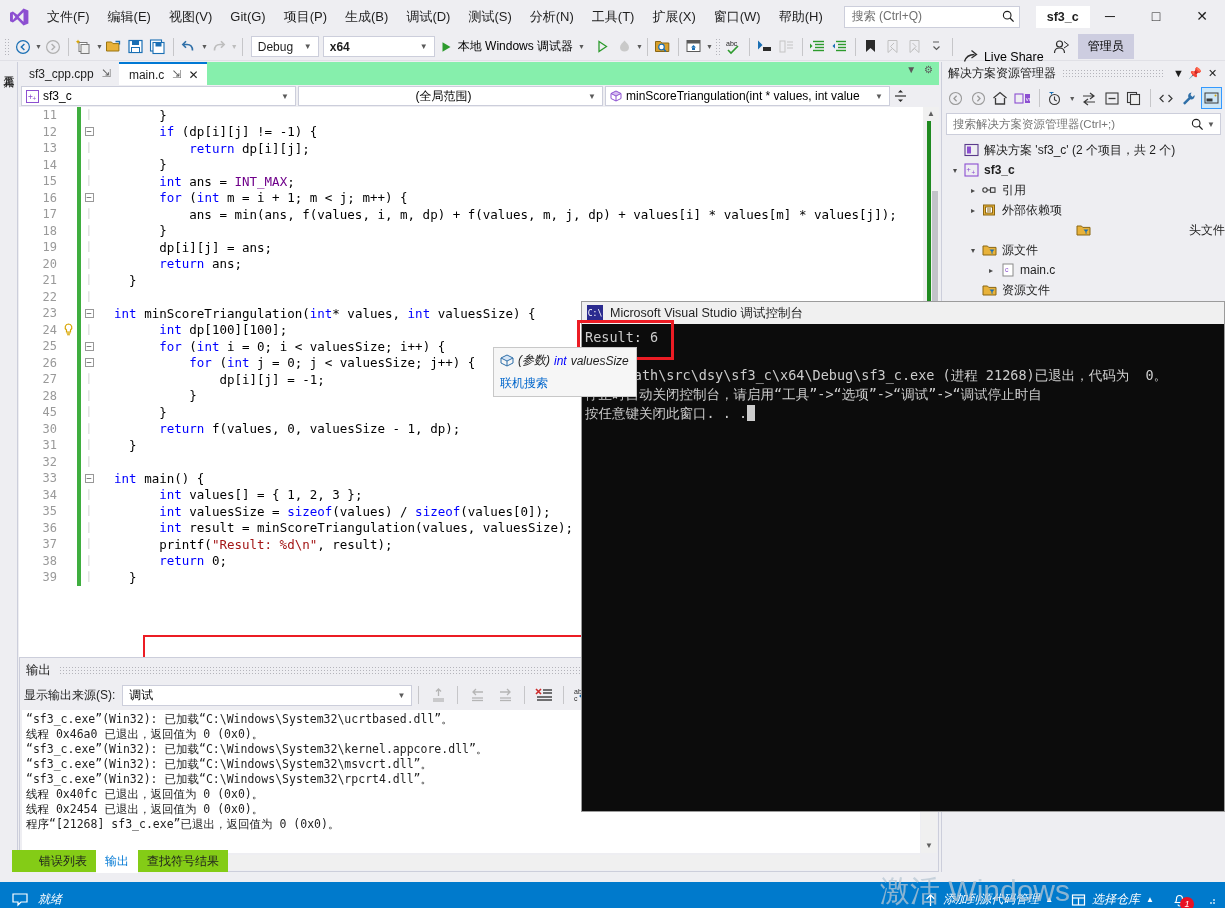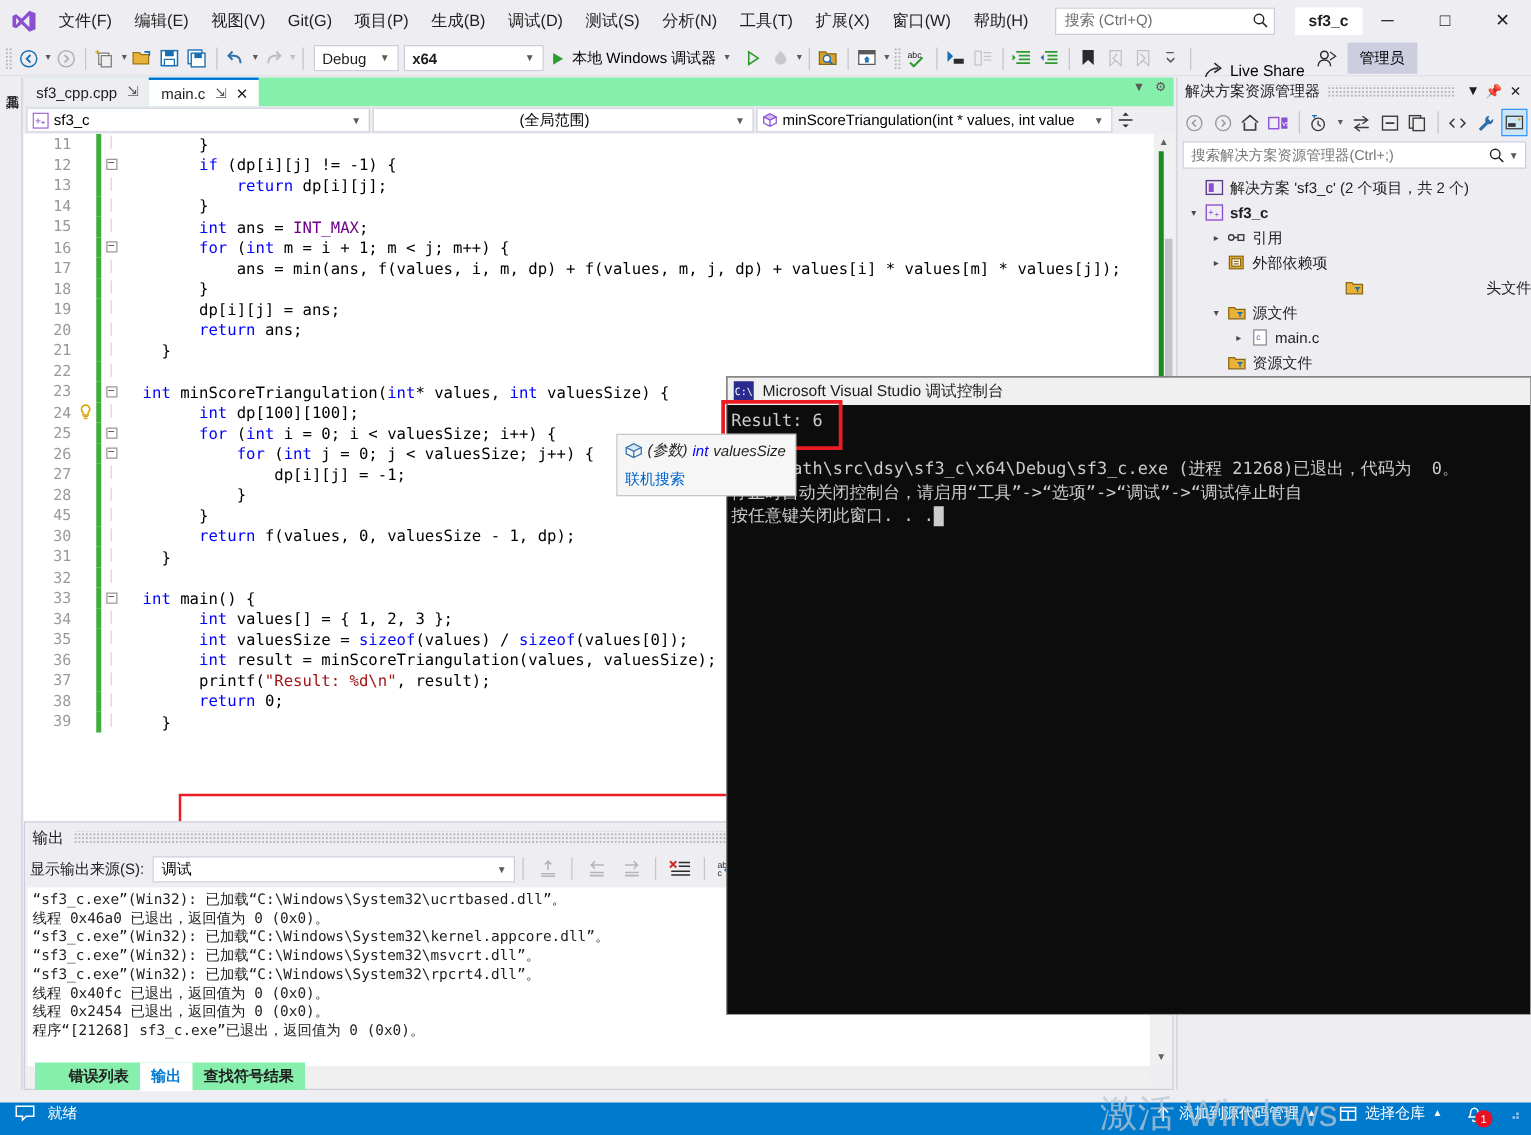--- a/index.html
+++ b/index.html
@@ -147,26 +147,26 @@
   #srccombo .sv{flex:1;}
   #srccombo .sc{font-size:8px;color:#5a5a5a;padding:0 4px;}
   .ob { width:26px; height:22px; display:flex; align-items:center; justify-content:center;}
   #outtext { position:absolute; top:52px; left:2px; right:18px; bottom:18px; background:#fff; overflow:hidden;
              font-family:"DejaVu Sans Mono", monospace; font-size:11.5px; color:#1e1e1e; padding:2px 4px; line-height:15px; white-space:pre;}
   #out-vscroll { position:absolute; right:1px; top:50px; bottom:18px; width:16px; background:#f0f0f0;}
   #out-vscroll .arr{height:14px;text-align:center;font-size:8px;color:#606060;line-height:14px;}
   #out-hscroll { position:absolute; left:2px; right:18px; bottom:1px; height:15px; background:#f0f0f0;}
 
   
-  #bottomtabs { position:absolute; left:28px; bottom:0; height:22px; display:flex; align-items:center; background:#86efac; padding-left:18px;font-weight:bold;}
+  #bottomtabs { position:absolute; left:12px; bottom:0; height:22px; display:flex; align-items:center; background:#84cc16; padding-left:18px;}
   .btab { font-size:12px; padding:3px 9px; color:#1e1e1e;}
   .btab.active { background:#fff; color:#0078d4;}
 
   
-  #statusbar { position:absolute; left:0; right:0; bottom:0; height:26px; background:#007acc; color:#fff; display:flex; align-items:flex-start; font-size:12px;}
+  #statusbar { position:absolute; left:0; right:0; bottom:0; height:26px; background:#007acc; color:#fff; display:flex; align-items:flex-end; font-size:12px;font-style:italic;}
   #statusbar .left { display:flex; align-items:center; padding-left:12px; gap:10px;}
   #statusbar .right { margin-left:auto; display:flex; align-items:center; gap:18px; padding-right:8px;}
   #statusbar .si { display:flex; align-items:center; gap:6px;}
   #bellbadge { position:relative; }
   #bellbadge .bdg { position:absolute; right:-7px; bottom:-4px; background:#e81123; color:#fff; font-size:9px;
      width:14px; height:14px; border-radius:7px; display:flex; align-items:center; justify-content:center;}
 
   
   #console { position:absolute; left:581px; top:301px; width:644px; height:511px; background:#0c0c0c; border:1px solid #9b9b9b; }
   #console-title { height:22px; background:#f0f0f0; display:flex; align-items:center; padding-left:5px; }

